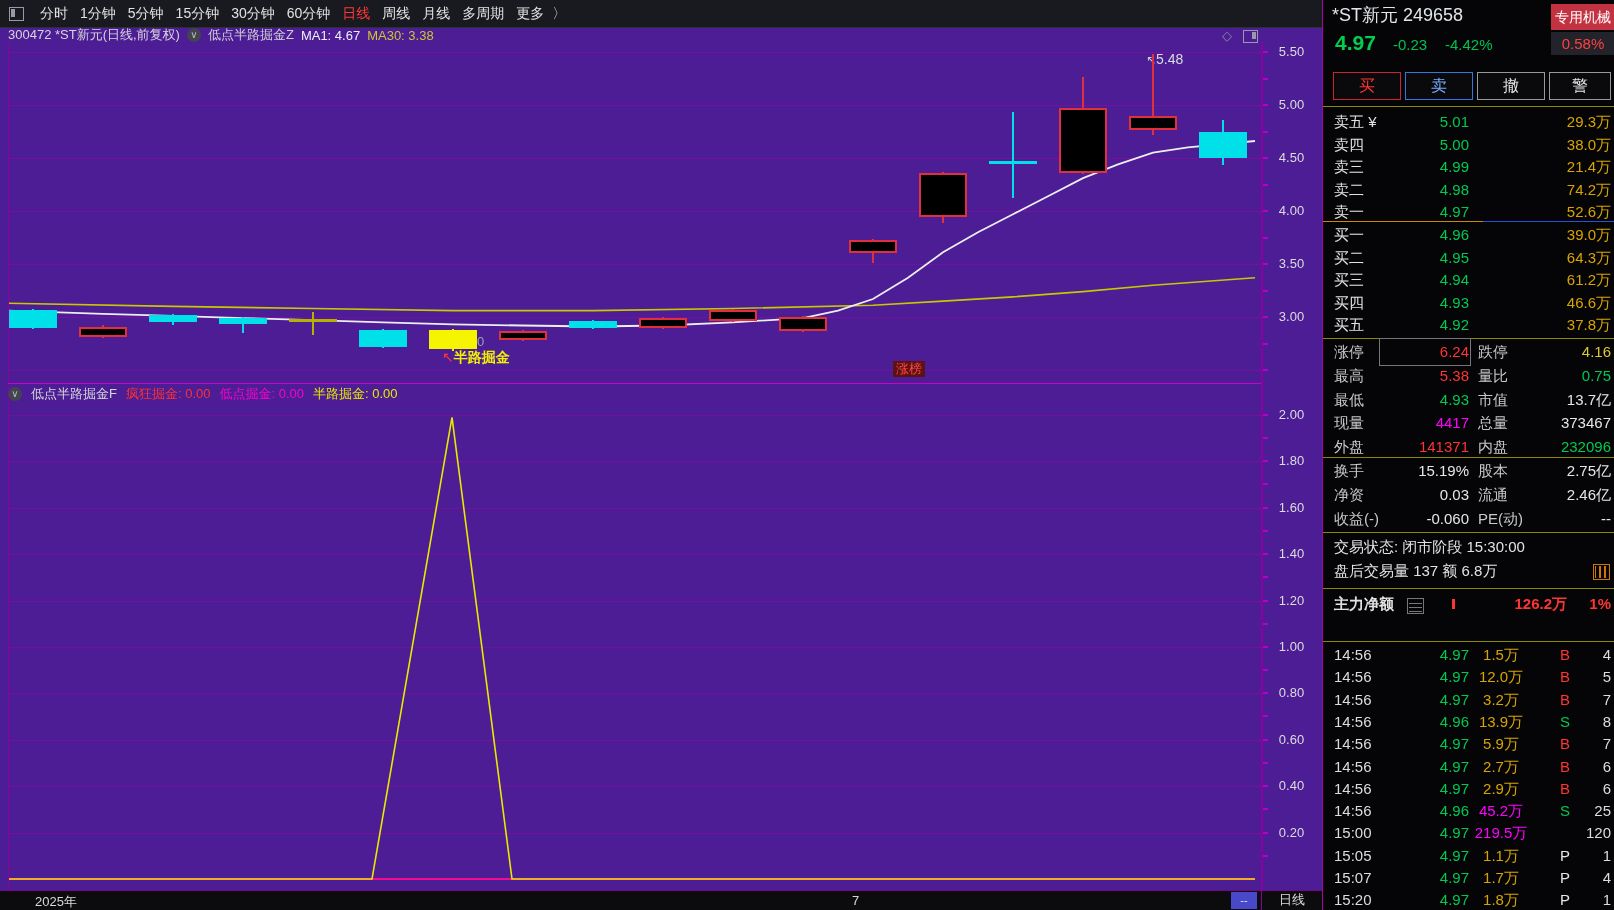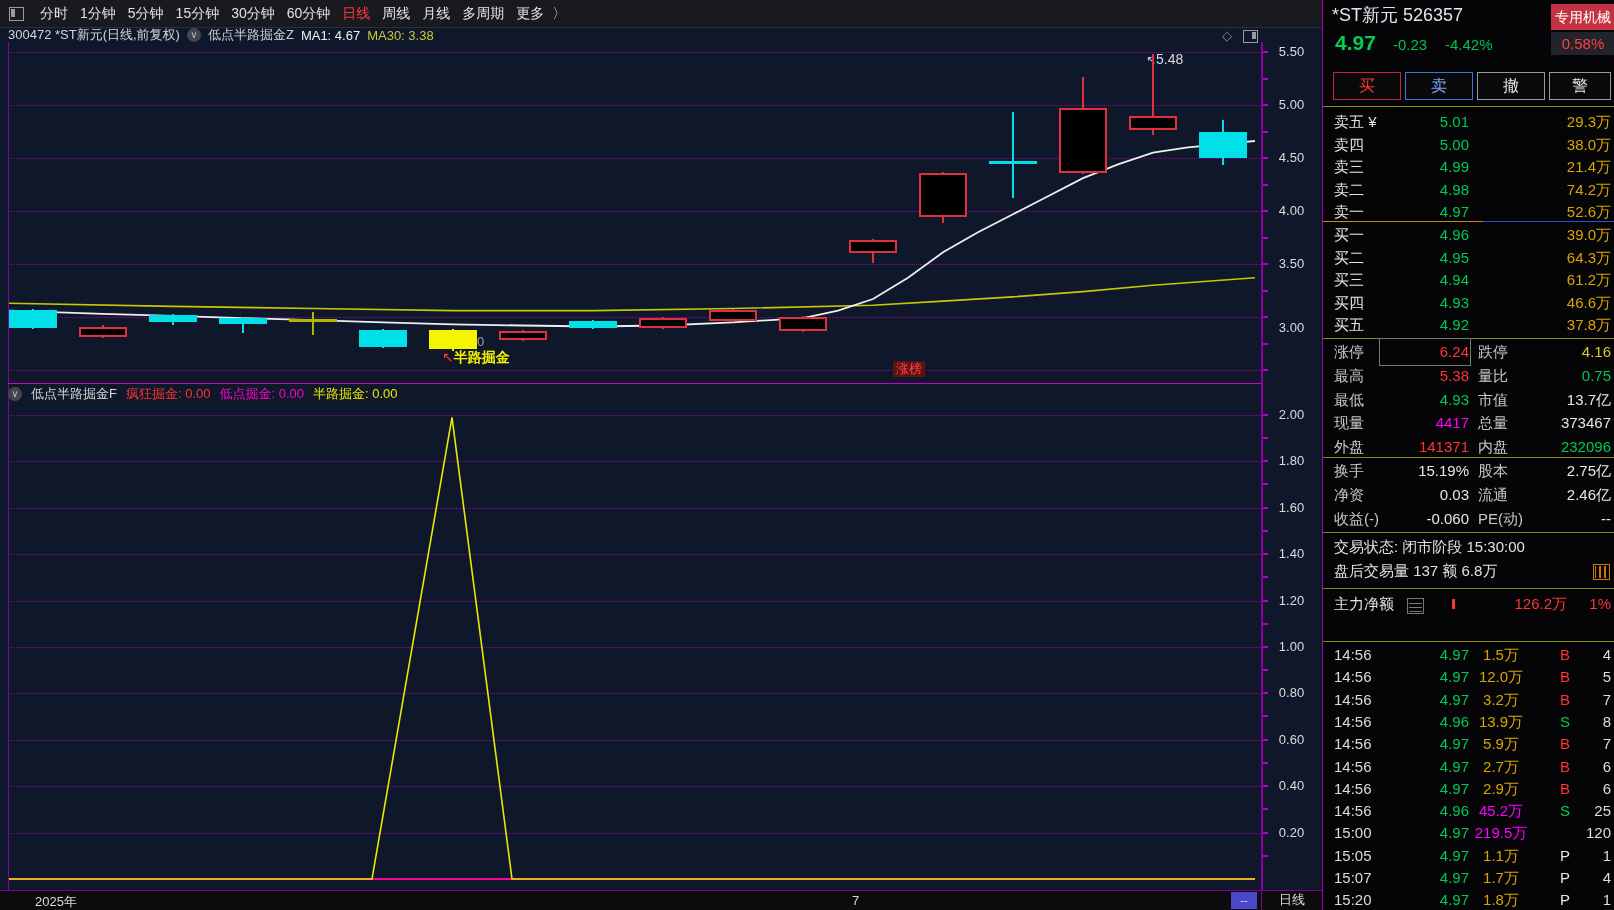--- a/index.html
+++ b/index.html
@@ -1,16 +1,16 @@
 <!DOCTYPE html>
 <html><head>
 <meta charset="utf-8">
 <style>
   html,body{margin:0;padding:0;background:#000;}
-  #app{position:relative;width:1614px;height:910px;background:#0f172a;overflow:hidden;
+  #app{position:relative;width:1614px;height:910px;background:#4c1d95;overflow:hidden;
        font-family:"Liberation Sans","DejaVu Sans",sans-serif;color:#e6e6e6;}
   .abs{position:absolute;}
   
   #toolbar{left:0;top:0;width:1614px;height:27px;background:#191920;border-bottom:1px solid #2e2e38;
            display:flex;align-items:center;font-size:14px;}
   .win-icon{width:13px;height:12px;border:1px solid #9a9aa6;position:relative;margin:0 10px 0 9px;}
   .win-icon::after{content:'';position:absolute;left:1px;top:1px;width:4px;height:8px;background:#9a9aa6;}
   .tab{margin:0 6px;cursor:default;white-space:nowrap;color:#e2e2e2;}
   .tab.active{color:#ff3838;}
   .tab-arrow{color:#cfcfcf;margin-left:2px;}
@@ -106,21 +106,21 @@
       <div class="gridline abs" style="top: 158px;"></div>
       <div class="axis-label abs" style="top: 150px;">4.50</div>
       <div class="tick abs" style="top: 157px;"></div>
       <div class="gridline abs" style="top: 211px;"></div>
       <div class="axis-label abs" style="top: 203px;">4.00</div>
       <div class="tick abs" style="top: 210px;"></div>
       <div class="gridline abs" style="top: 264px;"></div>
       <div class="axis-label abs" style="top: 256px;">3.50</div>
       <div class="tick abs" style="top: 263px;"></div>
       <div class="gridline abs" style="top: 317px;"></div>
-      <div class="axis-label abs" style="top: 320px;">3.00</div>
+      <div class="axis-label abs" style="top: 309px;">3.00</div>
       <div class="tick abs" style="top: 316px;"></div>
       <div class="gridline abs" style="top: 370px;"></div>
       <div class="tick abs" style="top: 369px;"></div>
       <div class="tick abs" style="top: 77.5px;"></div>
       <div class="tick abs" style="top: 130.5px;"></div>
       <div class="tick abs" style="top: 183.5px;"></div>
       <div class="tick abs" style="top: 236.5px;"></div>
       <div class="tick abs" style="top: 289.5px;"></div>
       <div class="tick abs" style="top: 342.5px;"></div>
       <div class="gridline abs" style="top: 415px;"></div>
@@ -229,21 +229,21 @@
   <div class="abs" style="left:8px;top:390px;width:1253px;height:500px;"></div>
 
   <div id="bottom-bar" class="abs">
     <span class="abs" style="left:35px;top:2px;">2025年</span>
     <span class="abs" style="left:852px;top:2px;">7</span>
   </div>
   <div id="dash-box" class="abs">--</div>
   <div id="period-cell" class="abs">日线</div>
 
   <div id="panel" class="abs">
-    <div class="abs" style="left:9px;top:3px;font-size:18px;color:#e2e6ea;">*ST新元 526357</div>
+    <div class="abs" style="left:9px;top:3px;font-size:18px;color:#e2e6ea;">*ST新元 249658</div>
     <div class="abs" style="right:0;top:4px;width:64px;height:26px;background:#c23240;color:#fff;font-size:14px;text-align:center;line-height:26px;">专用机械</div>
     <div class="abs" style="right:0;top:32px;width:64px;height:23px;background:#23232b;color:#ff4040;font-size:15px;text-align:center;line-height:23px;">0.58%</div>
     <div class="abs" style="left:12px;top:31px;font-size:21px;font-weight:bold;color:#00d050;">4.97</div>
     <div class="abs" style="left:70px;top:36px;font-size:15px;color:#00c050;">-0.23</div>
     <div class="abs" style="left:122px;top:36px;font-size:15px;color:#00c050;">-4.42%</div>
     <div id="p-btns" style="position: absolute; left: 0px; top: 72px; width: 292px; height: 28px;">
         <div class="btn" style="left: 10px; width: 66px; color: rgb(255, 52, 52); border: 1px solid rgb(204, 34, 51);">买</div>
         <div class="btn" style="left: 82px; width: 66px; color: rgb(119, 170, 255); border: 1px solid rgb(51, 119, 221);">卖</div>
         <div class="btn" style="left: 154px; width: 66px; color: rgb(230, 230, 230); border: 1px solid rgb(153, 153, 153);">撤</div>
         <div class="btn" style="left: 226px; width: 60px; color: rgb(230, 230, 230); border: 1px solid rgb(153, 153, 153);">警</div>
@@ -355,21 +355,21 @@
           <div class="v1 abs t-white">-0.060</div>
           <div class="l2 abs t-gray">PE(动)</div>
           <div class="v2 abs t-white">--</div>
         </div>
       </div>
     <div class="p-sep" style="top:532px;"></div>
     <div class="abs" style="left:11px;top:538px;color:#e2e2e2;">交易状态: 闭市阶段 15:30:00</div>
     <div class="abs" style="left:11px;top:562px;color:#e2e2e2;">盘后交易量 137 额 6.8万</div>
     <div class="bars-icon" style="right:5px;top:564px;"></div>
     <div class="p-sep" style="top:588px;"></div>
-    <div class="abs" style="left:0;top:592px;width:292px;height:24px;line-height:24px;">
+    <div class="abs" style="left:0;top:592px;width:292px;height:24px;line-height:24px;font-weight:bold;">
       <span class="abs" style="left:11px;color:#e2e2e2;">主力净额</span>
       <span class="lines-icon" style="left:84px;top:6px;"></span>
       <span class="abs" style="left:129px;top:7px;width:3px;height:10px;background:#ff3434;"></span>
       <span class="abs t-red" style="right:48px;">126.2万</span>
       <span class="abs t-red" style="right:4px;">1%</span>
     </div>
     <div class="p-sep" style="top:641px;"></div>
     <div id="trades" style="position: absolute; left: 0px; top: 0px; width: 292px;">
         <div class="tr-row" style="top: 644px;">
           <div class="tt abs">14:56</div>

